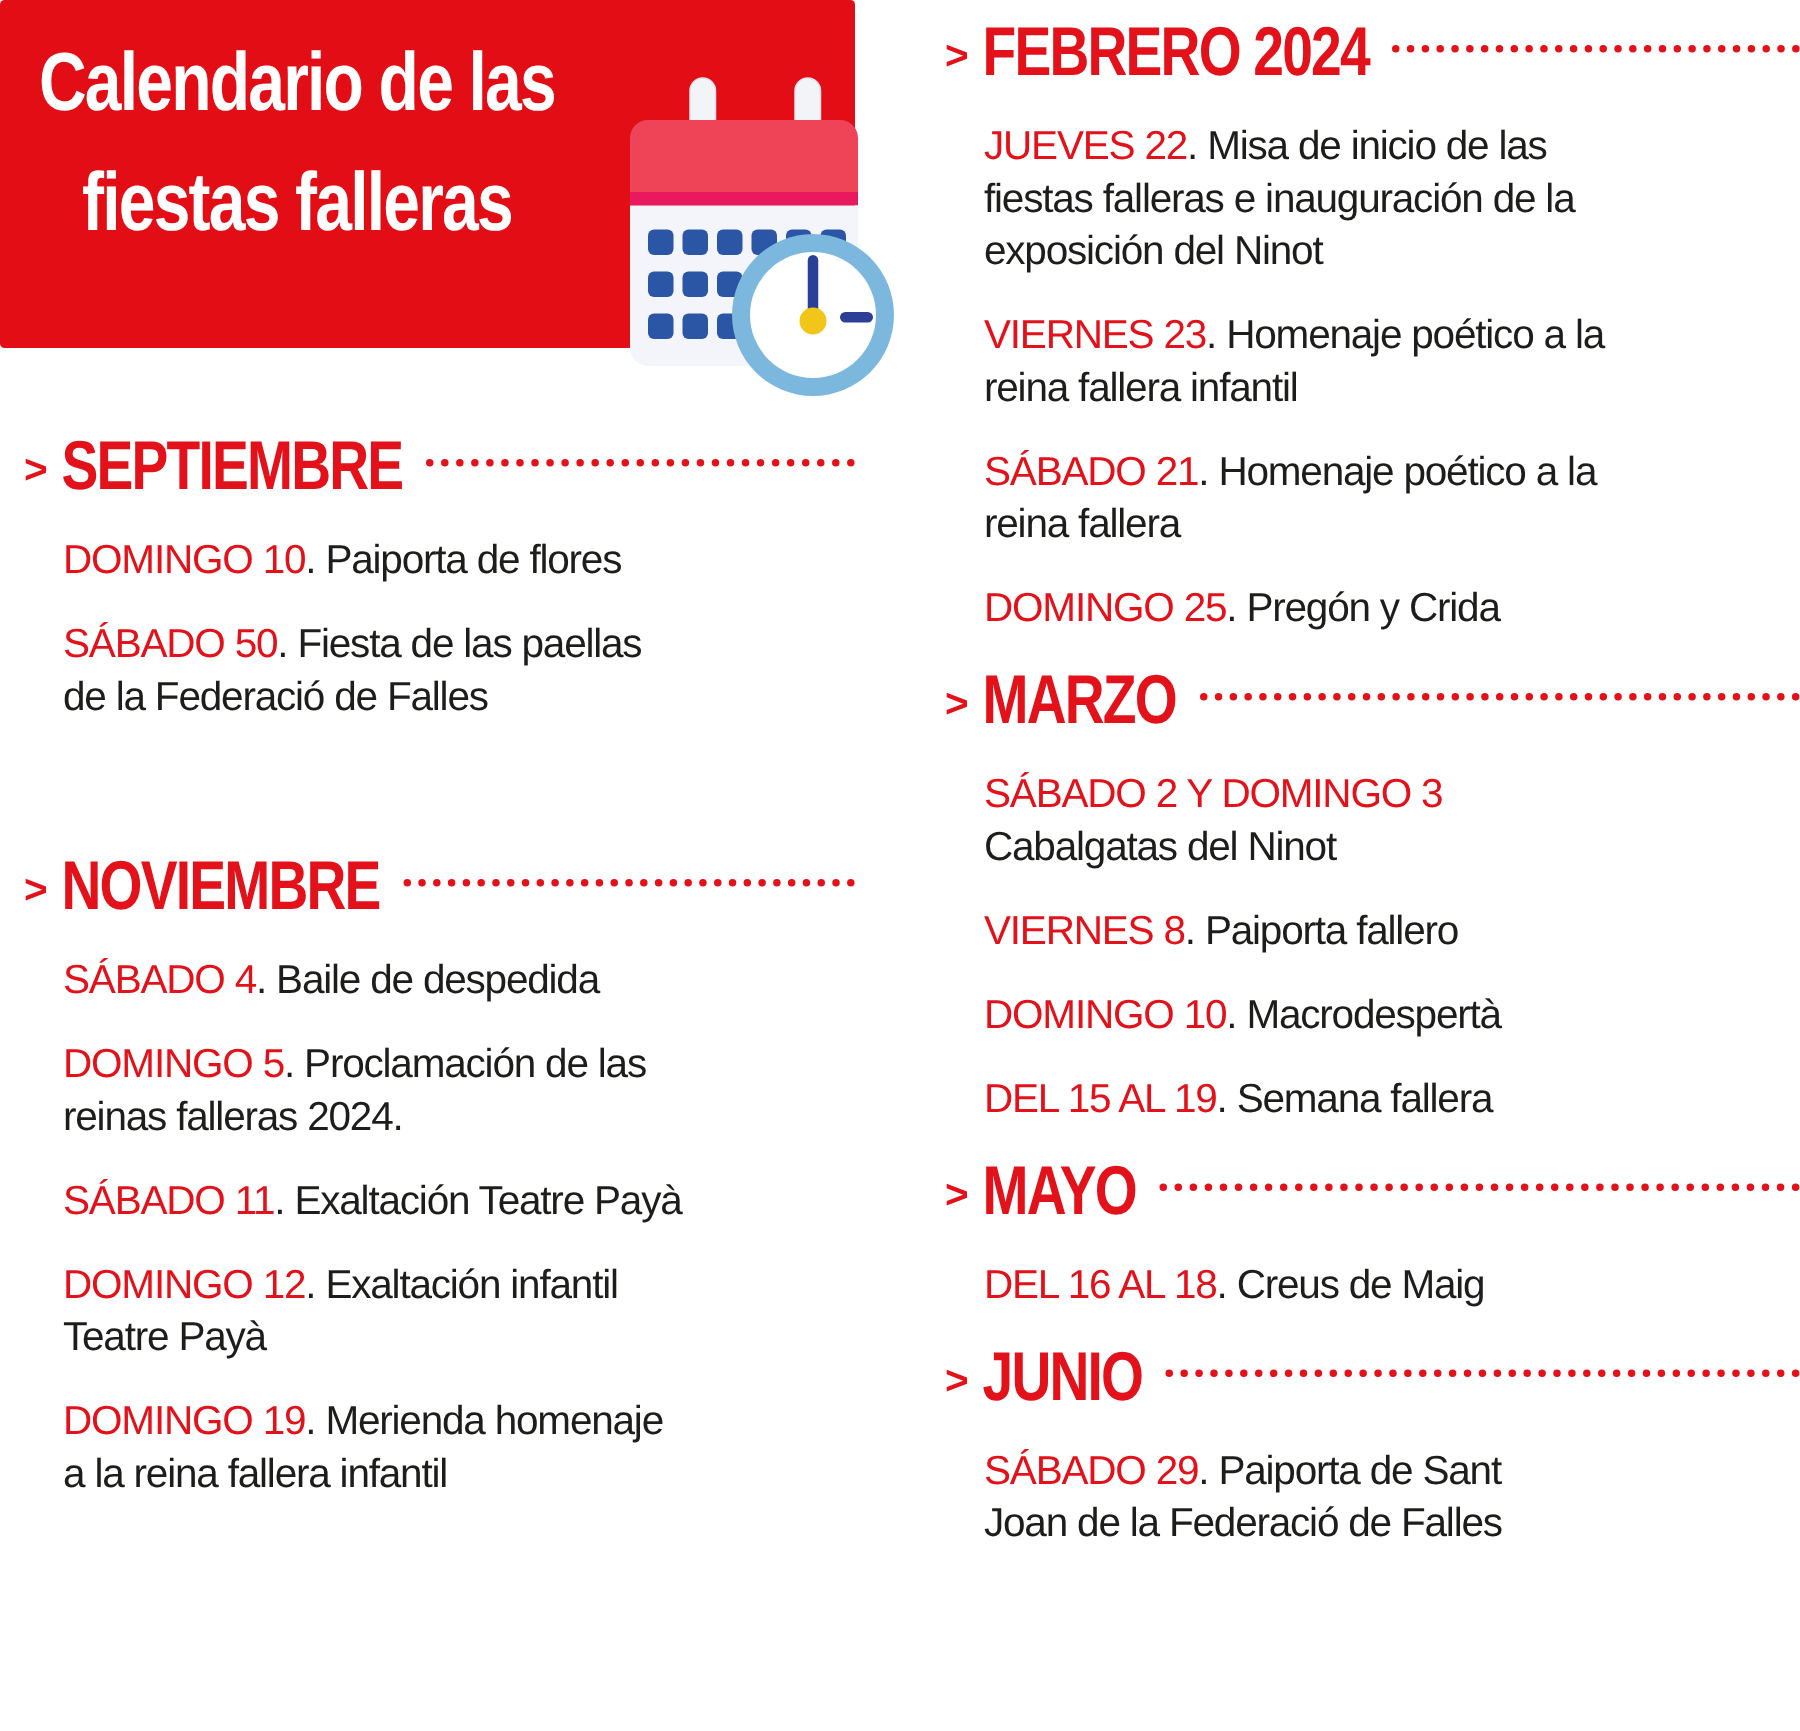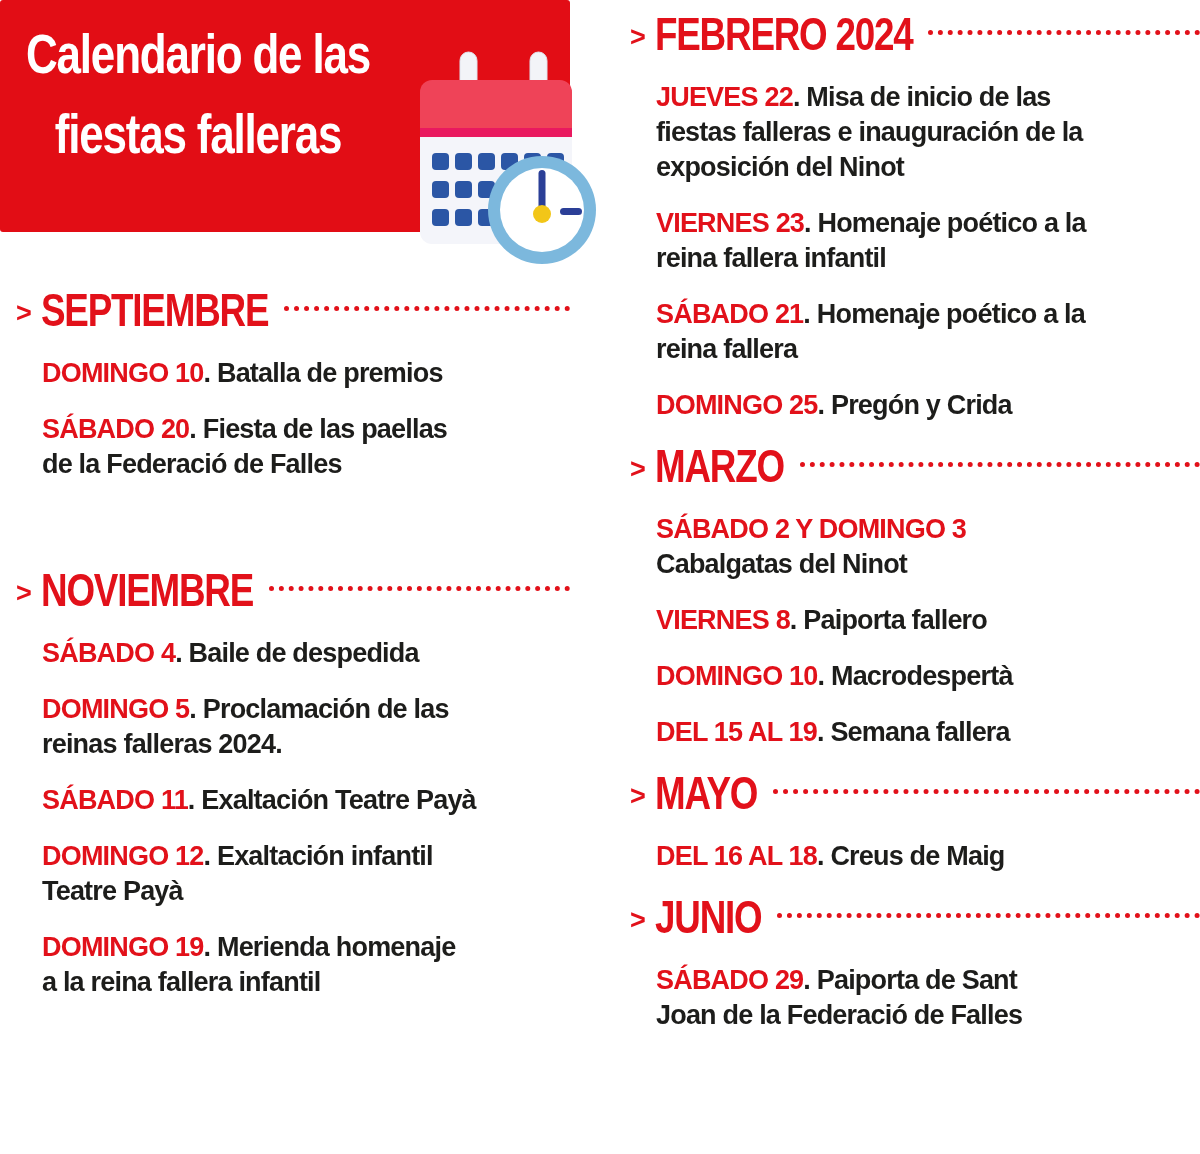--- a/index.html
+++ b/index.html
@@ -43,21 +43,21 @@
   }
   .leader{
     flex:1;height:0;border-bottom:5px dotted var(--accent);
     margin-left:16px;transform:translateY(-2px);
   }
 
   
   .event{
     margin:0 0 21px 26px;
     font-size:27px;line-height:35px;letter-spacing:-0.8px;
-    font-weight:700;color:var(--text);
+    font-weight:400;color:var(--text);
     white-space:pre-line;
   }
   .event .day{color:var(--accent);}
   .event .desc{color:var(--text);}
 </style>
 </head>
 <body>
 
 <div class="page">
 
@@ -102,22 +102,22 @@
         </g>
       </svg>
     </div>
     <div class="sections">
         <section class="month-section">
           <div class="sec-header">
             <span class="chevron">&gt;</span>
             <span class="month" style="margin-right: -56.8px;">SEPTIEMBRE</span>
             <span class="leader"></span>
           </div>
-          <p class="event"><span class="day">DOMINGO 10</span><span class="desc">. Batalla de premios</span></p>
-          <p class="event"><span class="day">SÁBADO 20</span><span class="desc">. Fiesta de las paellas
+          <p class="event"><span class="day">DOMINGO 10</span><span class="desc">. Paiporta de flores</span></p>
+          <p class="event"><span class="day">SÁBADO 50</span><span class="desc">. Fiesta de las paellas
 de la Federació de Falles</span></p>
         </section>
         <section class="month-section">
           <div class="sec-header">
             <span class="chevron">&gt;</span>
             <span class="month" style="margin-right: -53px;">NOVIEMBRE</span>
             <span class="leader"></span>
           </div>
           <p class="event"><span class="day">SÁBADO 4</span><span class="desc">. Baile de despedida</span></p>
           <p class="event"><span class="day">DOMINGO 5</span><span class="desc">. Proclamación de las

